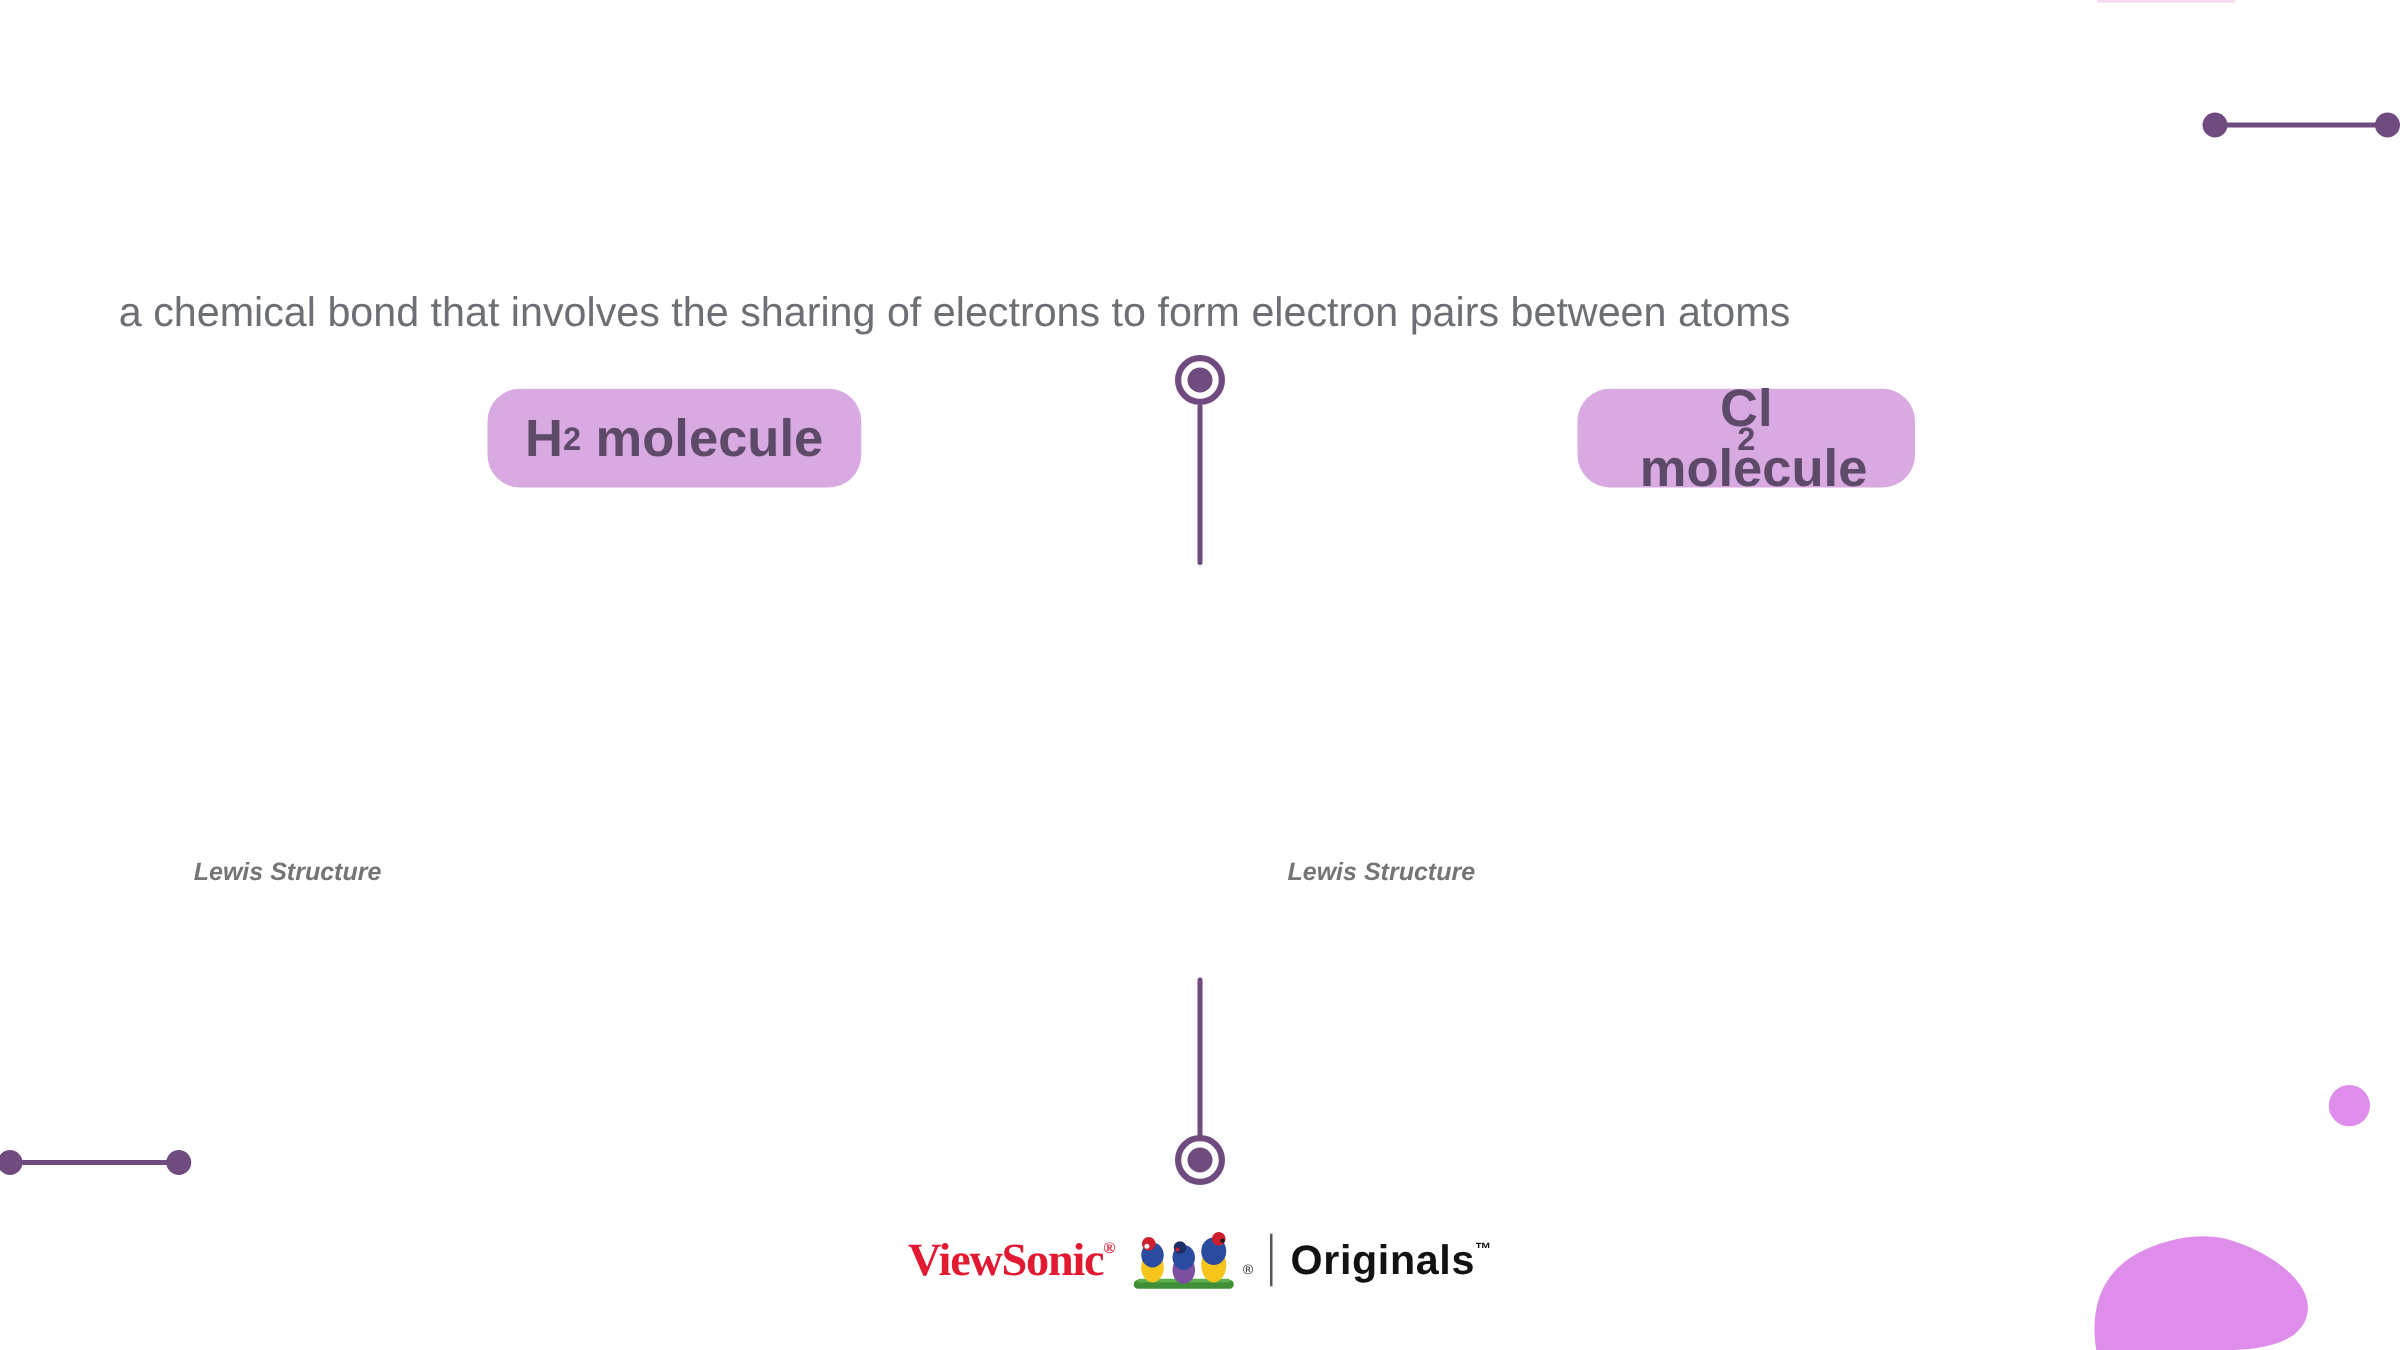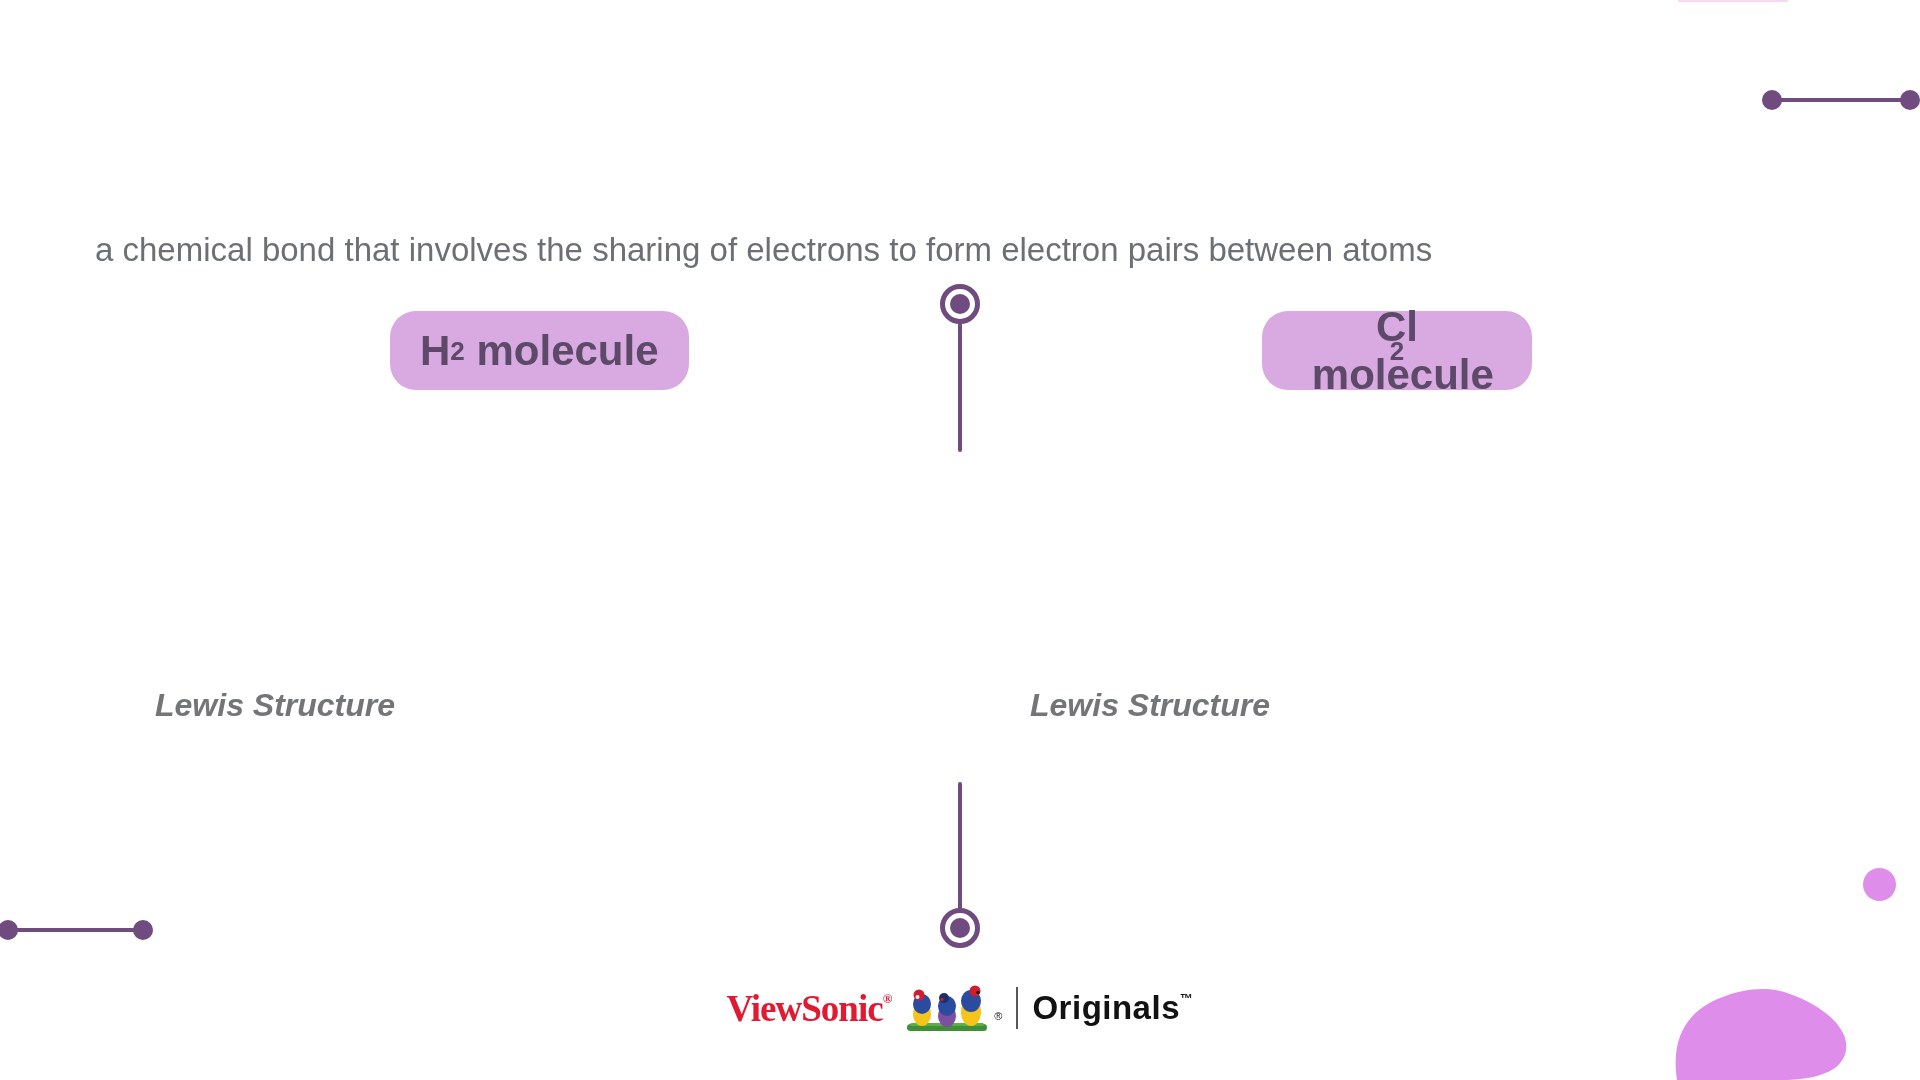--- a/index.html
+++ b/index.html
@@ -89,21 +89,21 @@
   }
   .ring-top      { left: 940px; top: 284px; }
   .line-top      { left: 958px; top: 323px; height: 129px; }
   .line-bottom   { left: 958px; top: 782px; height: 128px; }
   .ring-bottom   { left: 940px; top: 908px; }
 
   
   .lewis-label {
     position: absolute;
     top: 687px;
-    font-size: 32px;
+    font-size: 20px;
     font-weight: bold;
     font-style: italic;
     color: var(--label-gray, #737577);
     white-space: nowrap;
   }
   .lewis-left  { left: 155px; }
   .lewis-right { left: 1030px; }
 
   
   .connector { position: absolute; }

